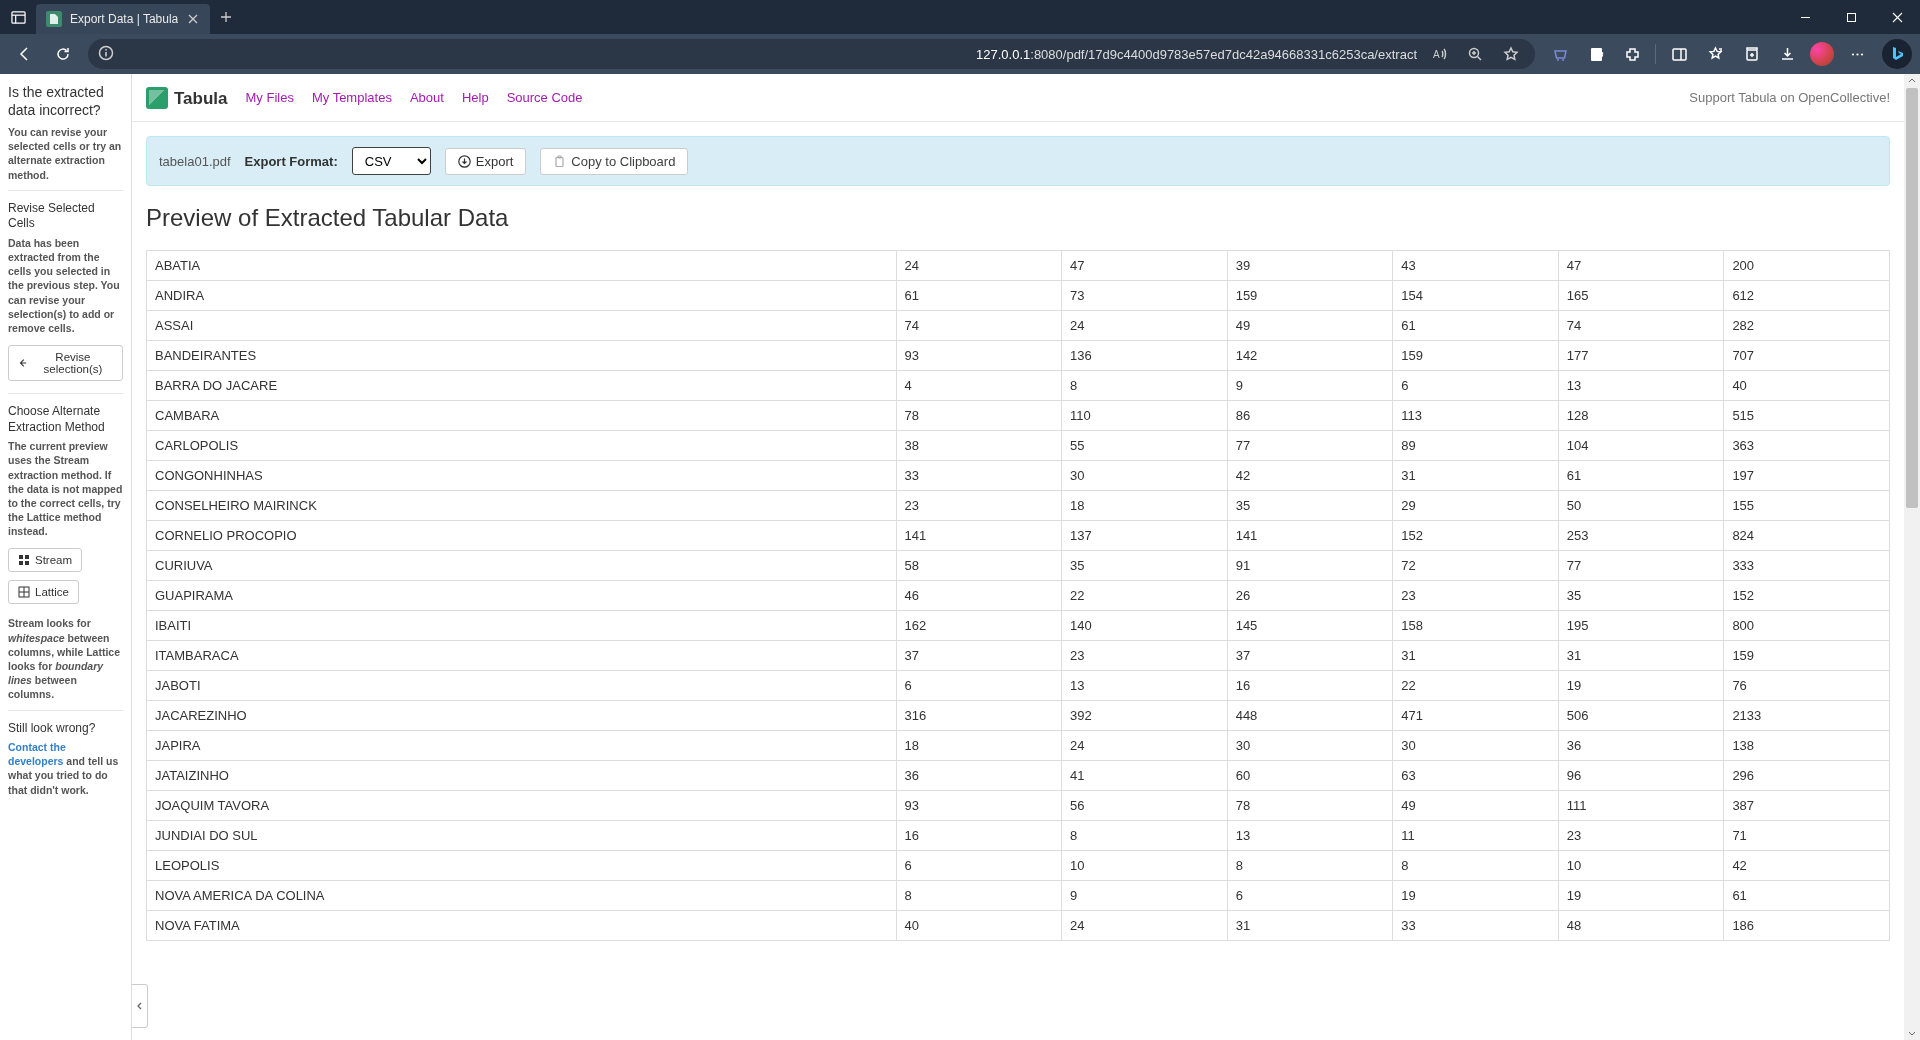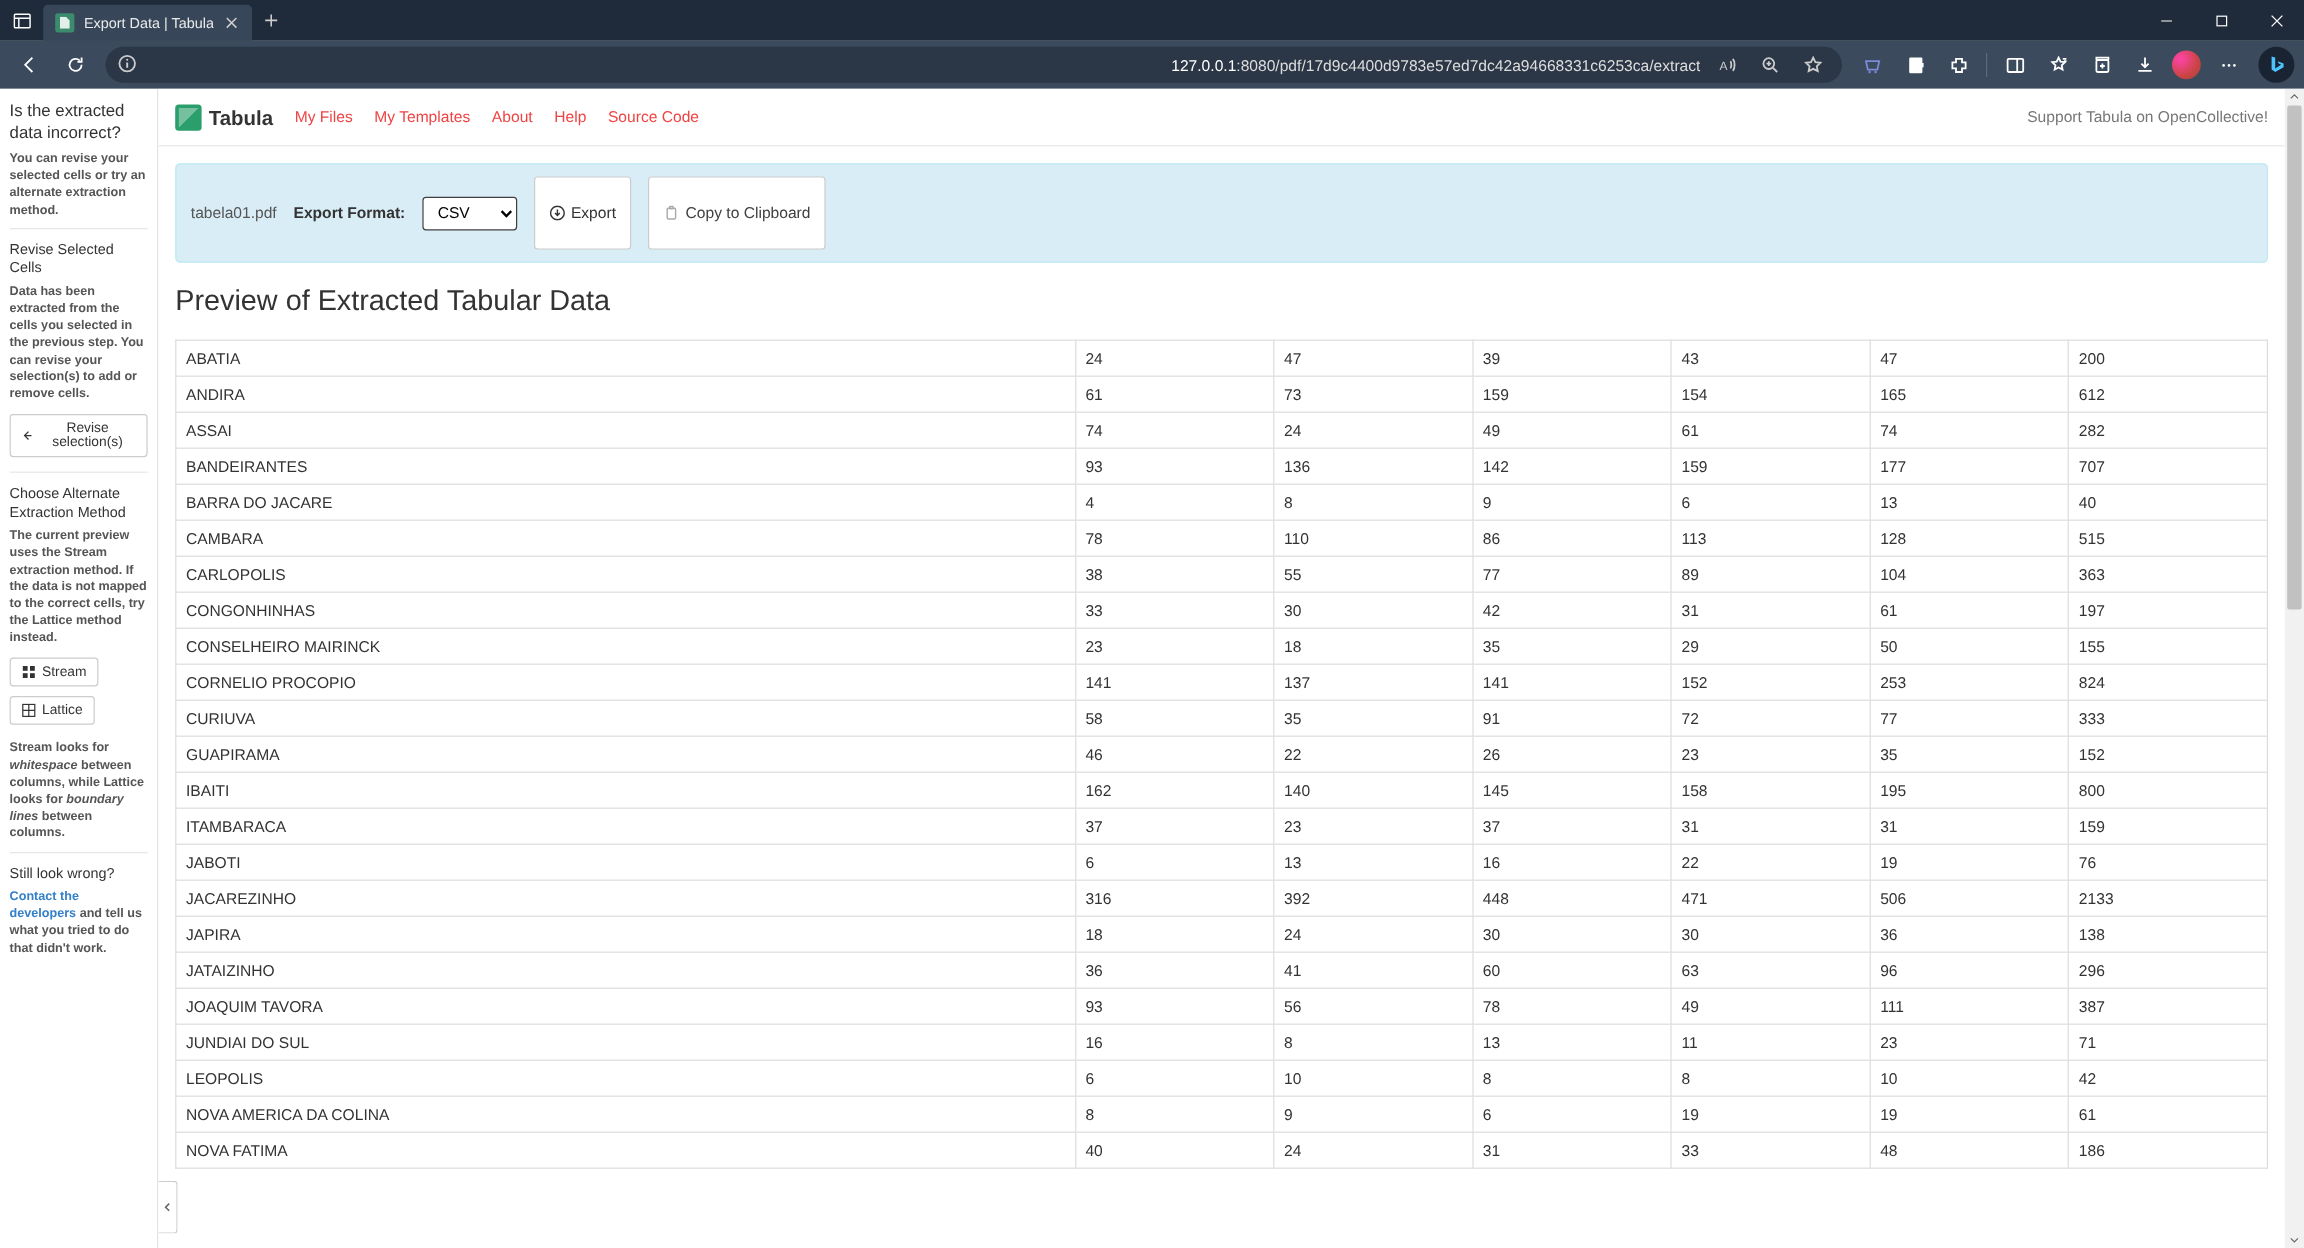--- a/index.html
+++ b/index.html
@@ -56,30 +56,30 @@
   .sb-collapse { position:absolute; width:16px; height:44px; border:1px solid #ccc; border-left:none; border-radius: 0 3px 3px 0; background:#fff; display:flex; align-items:center; justify-content:center; cursor:pointer; left:132px; bottom:12px;}
   .sb-collapse svg { width:8px; height:8px; fill:#666;}
 
   .content-wrap { flex:1; display:flex; flex-direction:column; overflow:hidden; background:#fff;}
   
   
   .topnav { height: 48px; border-bottom:1px solid #e7e7e7; display:flex; align-items:center; padding:0 14px; gap:18px; font-size:13px; position:relative;}
   .topnav .brand { display:flex; align-items:flex-end; gap:6px; font-weight:bold; font-size:17px; color:#333;}
   .topnav .brand .logo { width:22px; height:22px; background:#2b9f6b; border-radius:3px; position:relative;}
   .topnav .brand .logo::after { content:""; position:absolute; left:3px; top:3px; right:3px; bottom:3px; background:linear-gradient(135deg, #fff 0 50%, transparent 50%); opacity:.35;}
-  .topnav a.nav { color:#ef4444; text-decoration:none; cursor:pointer;}
+  .topnav a.nav { color:#a21caf; text-decoration:none; cursor:pointer;}
   .topnav .spacer { flex:1;}
   .topnav .donate { color:#777; text-decoration:none; font-size:13px; cursor:pointer;}
 
   
   .actionbar { background:#d9edf7; border: 1px solid #bce8f1; border-radius:4px; margin: 14px 14px 0; padding: 10px 12px; display:flex; align-items:center; gap:14px; font-size:13px;}
   .actionbar .filename { color:#555;}
   .actionbar label { font-weight:bold; color:#333;}
   .actionbar select { height:28px; border:1px solid #404040; border-radius:3px; padding: 0 22px 0 8px; font-size:13px; background:#fff; cursor:pointer;}
-  .ab-btn { display:inline-flex; align-items:center; gap:5px; border:1px solid #ccc; border-radius:3px; background:#fff; padding: 22px 12px; font-size:13px; color:#333; cursor:pointer;}
+  .ab-btn { display:inline-flex; align-items:center; gap:5px; border:1px solid #ccc; border-radius:3px; background:#fff; padding: 5px 12px; font-size:13px; color:#333; cursor:pointer;}
   .ab-btn.disabled { color:#404040; cursor:not-allowed;}
   .ab-btn svg { width:13px; height:13px;}
 
   
   .main { flex:1; overflow:auto; padding: 18px 14px 40px;}
   .main::-webkit-scrollbar { width:16px;}
   .main::-webkit-scrollbar-track { background:#f1f1f1;}
   .main::-webkit-scrollbar-thumb { background:#c1c1c1; border-radius:0;}
   h2.preview-title { font-size:24px; font-weight:500; color:#333; margin-bottom:18px;}
   

